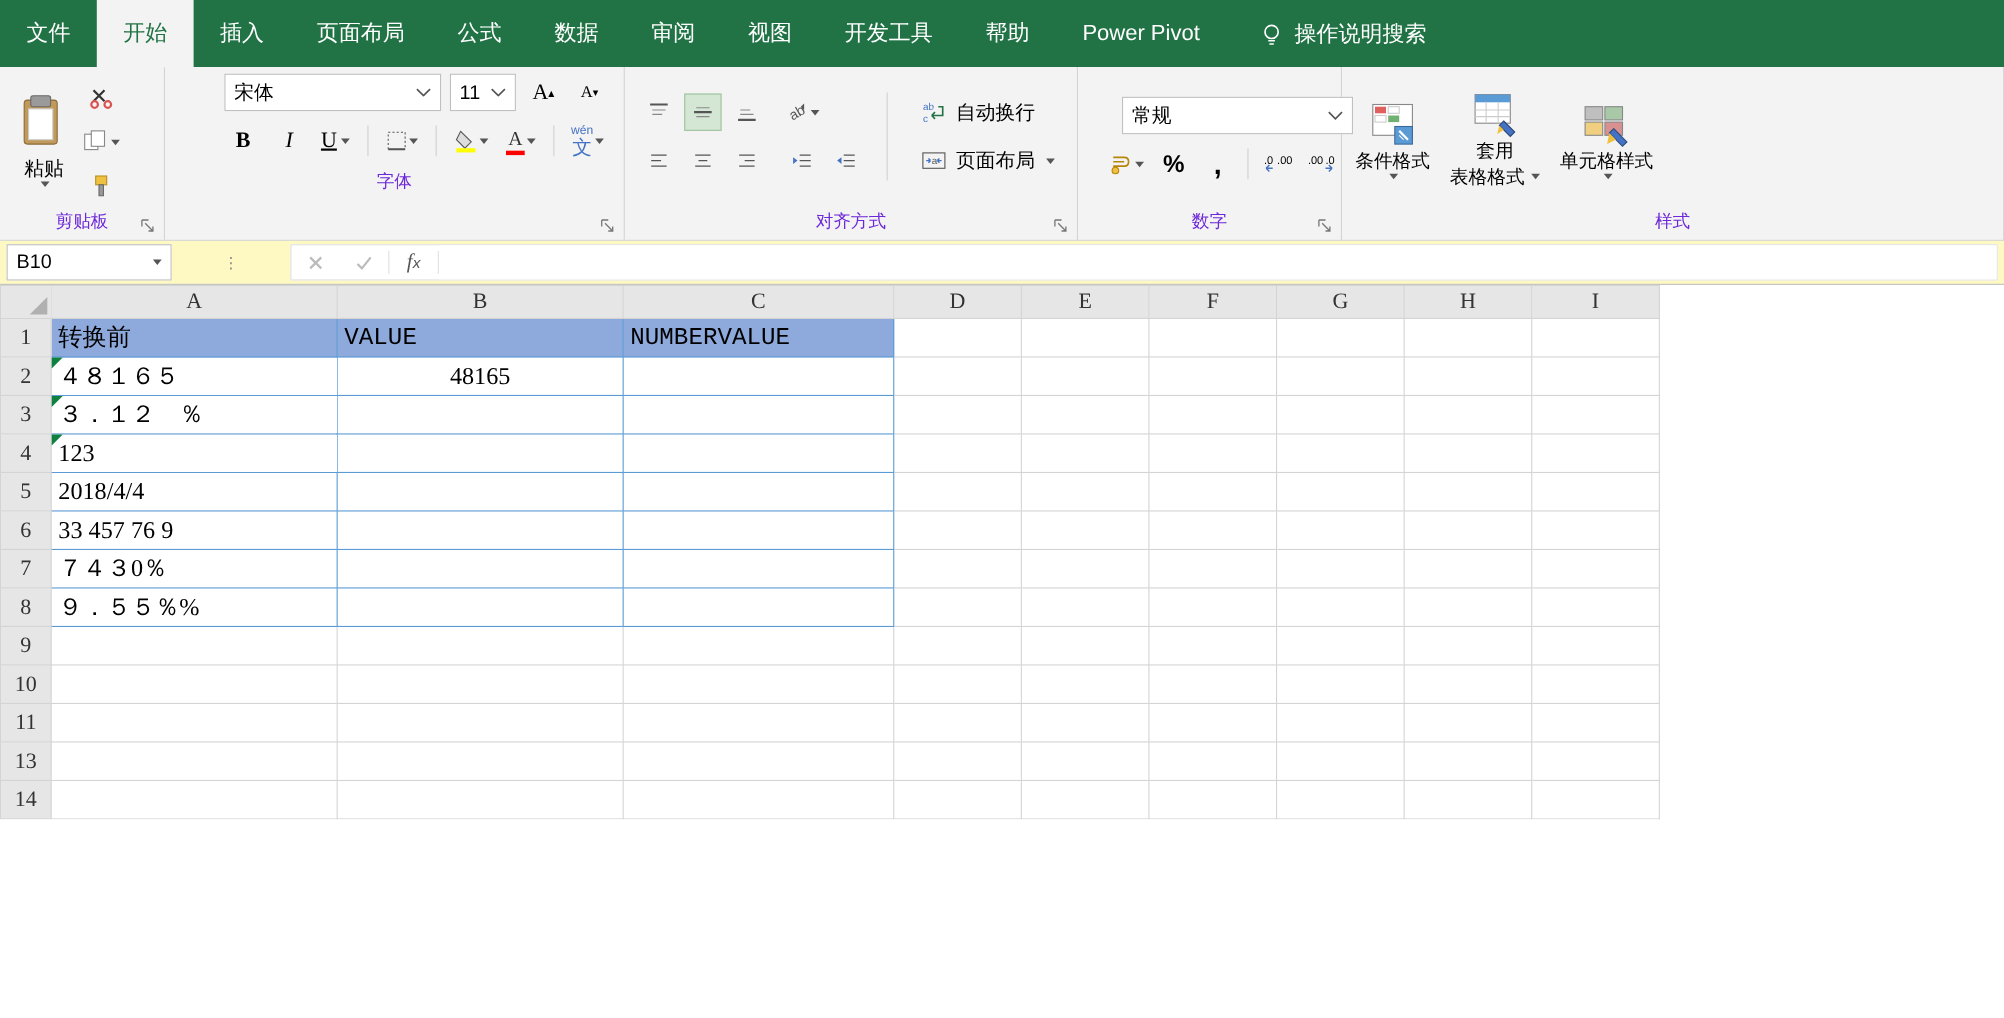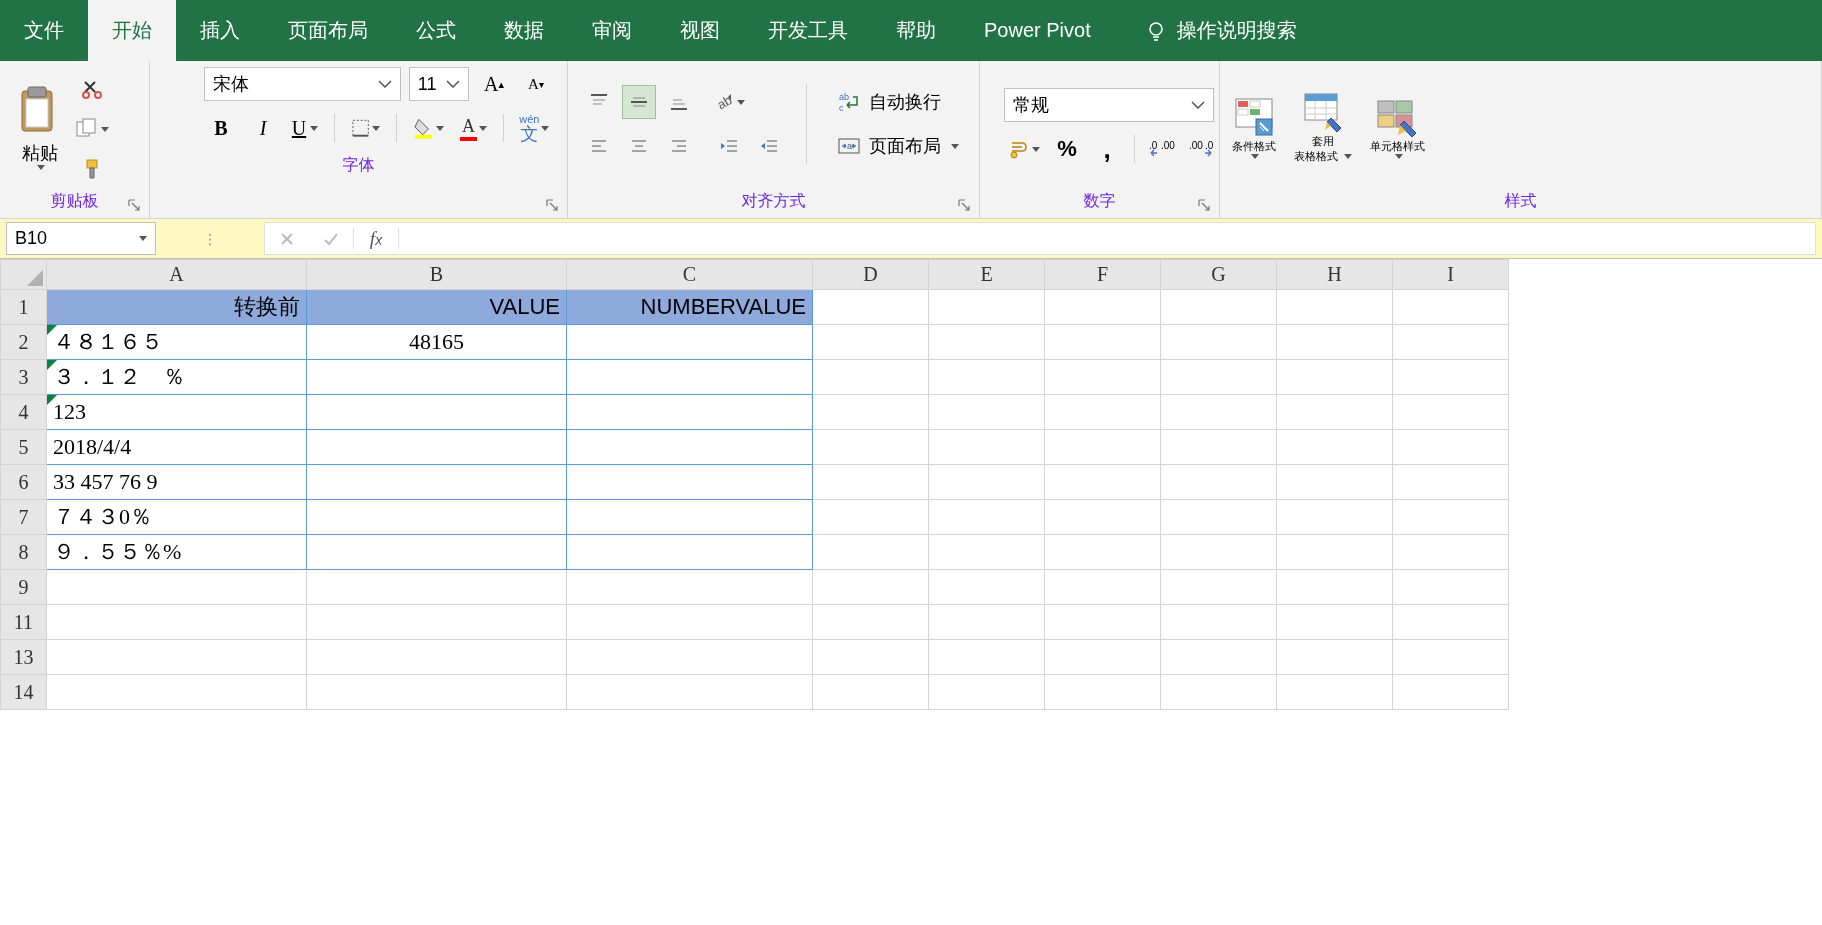--- a/index.html
+++ b/index.html
@@ -43,26 +43,26 @@
 .align-body { display: flex; gap: 16px; padding: 6px 14px; }
 .align-col { display: flex; flex-direction: column; gap: 10px; }
 .align-row { display: flex; gap: 6px; }
 .align-btn { width: 34px; height: 34px; display:flex; align-items:center; justify-content:center; cursor:pointer; }
 .align-btn.active { background: #d4e6d4; border:1px solid #9ec19e; }
 .wrap-btn { display:flex; align-items:center; gap:8px; height:34px; padding:0 10px; cursor:pointer; font-size:18px; }
 .merge-btn { display:flex; align-items:center; gap:8px; height:34px; padding:0 6px 0 10px; cursor:pointer; font-size:18px; }
 
 
 .num-body { display:flex; flex-direction:column; gap:10px; padding:6px 14px; }
-.num-combo { width: 210px; }
+.num-combo { width: 210px; margin-left: 16px; }
 .num-row { display:flex; gap:6px; align-items:center; }
 
 
 .styles-body { display:flex; gap:18px; padding:6px 12px 0; }
-.style-item { display:flex; flex-direction:column; align-items:center; cursor:pointer; font-size:11px; }
+.style-item { display:flex; flex-direction:column; align-items:center; cursor:pointer; font-size:17px; }
 .style-item .lbl2 { display:flex; align-items:center; gap:4px; }
 
 
 .fbar { height: 40px; display:flex; align-items:stretch; border-bottom:1px solid #c0c0c0; background:#fef9c3;gap:44px; }
 .name-box { width: 150px; border:1px solid #c0c0c0; margin:3px 0 3px 6px; display:flex; align-items:center; padding:0 8px; font-size:18px; background:#fff; }
 .name-box .caret { margin-left:auto; }
 .dots { display:flex; align-items:center; justify-content:center; width:20px; color:#888; cursor:col-resize; }
 .fbar-main { flex:1; border:1px solid #e0e0e0; margin:3px 6px 3px 0; display:flex; align-items:center; background:#fff; }
 .fbar-btn { width:44px; height:100%; display:flex; align-items:center; justify-content:center; color:#aaa; }
 .fbar-btn.enabled { color:#555; cursor:pointer; }
@@ -72,21 +72,21 @@
 
 
 .grid { position:relative; overflow:auto; }
 .grid table { border-collapse:collapse; table-layout:fixed; }
 .grid th, .grid td { border:1px solid #d4d4d4; font-weight:normal; }
 .grid .corner { width:46px; height:30px; background:#e6e6e6; position:relative; }
 .grid .corner::after { content:""; position:absolute; right:3px; bottom:3px; width:0; height:0; border-style:solid; border-width:0 0 16px 16px; border-color:transparent transparent #b0b0b0 transparent; }
 .grid .colhead { height:30px; background:#e6e6e6; text-align:center; font-family:"Times New Roman",serif; font-size:20px; color:#333; }
 .grid .rowhead { width:46px; background:#e6e6e6; text-align:center; font-family:"Times New Roman",serif; font-size:20px; color:#333; }
 .grid td.cell { height:35px; font-family:SimSun,serif; font-size:22px; padding:0 6px; vertical-align:middle; background:#fff; }
-.grid td.hdr { background:#8ea9db; text-align:right; font-family:Liberation Sans, sans-serif; font-size:22px; }
+.grid td.hdr { background:#8ea9db; text-align:left; font-family:Liberation Mono, monospace; font-size:22px; }
 .grid td.center { text-align:center; }
 .grid td.databox { border:1px solid #5b9bd5; }
 .greentri { position:relative; }
 .greentri::before { content:""; position:absolute; left:0; top:0; width:0; height:0; border-style:solid; border-width:10px 10px 0 0; border-color:#0f8040 transparent transparent transparent; }
 
 svg { display:block; }
 .caret-svg { width:14px; height:8px; }
 </style>
 </head>
 <body>
@@ -575,20 +575,32 @@
           <td class="cell"></td>
           <td class="cell"></td>
           <td class="cell"></td>
           <td class="cell"></td>
           <td class="cell"></td>
           <td class="cell"></td>
           <td class="cell"></td>
           <td class="cell"></td>
         </tr>
         <tr>
+          <th class="rowhead">10</th>
+          <td class="cell"></td>
+          <td class="cell"></td>
+          <td class="cell"></td>
+          <td class="cell"></td>
+          <td class="cell"></td>
+          <td class="cell"></td>
+          <td class="cell"></td>
+          <td class="cell"></td>
+          <td class="cell"></td>
+        </tr>
+        <tr>
           <th class="rowhead">11</th>
           <td class="cell"></td>
           <td class="cell"></td>
           <td class="cell"></td>
           <td class="cell"></td>
           <td class="cell"></td>
           <td class="cell"></td>
           <td class="cell"></td>
           <td class="cell"></td>
           <td class="cell"></td>

